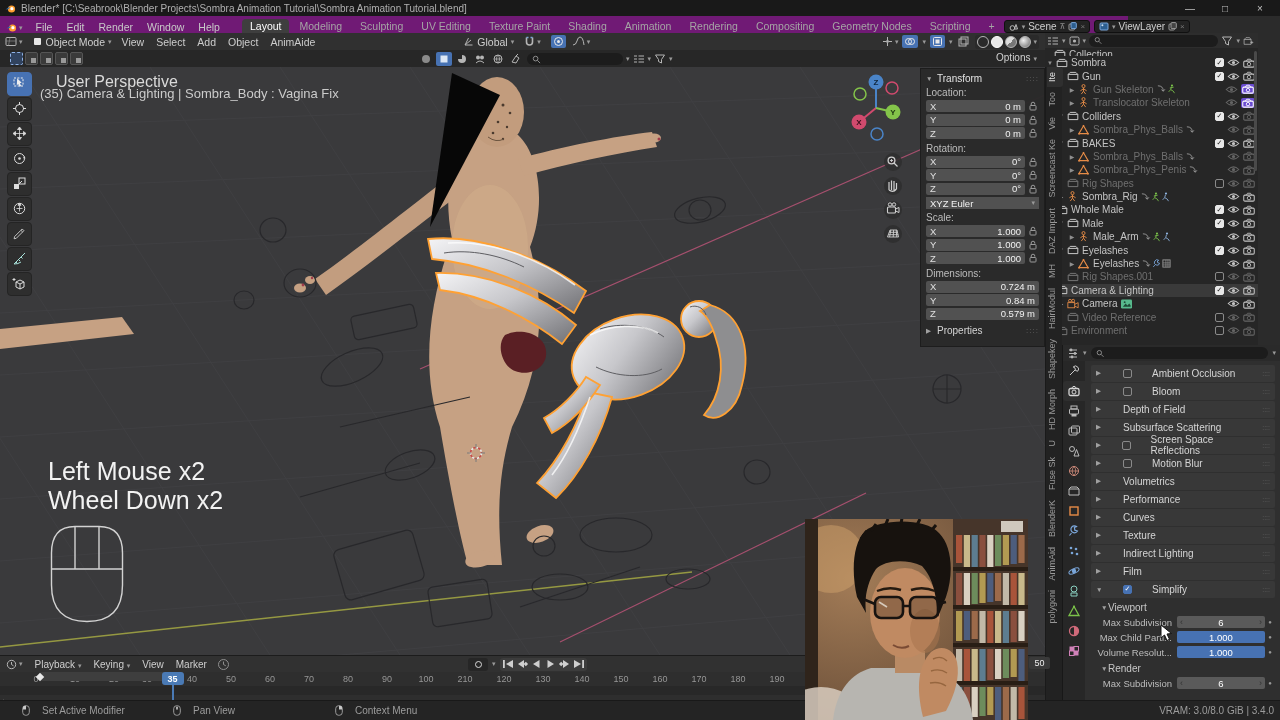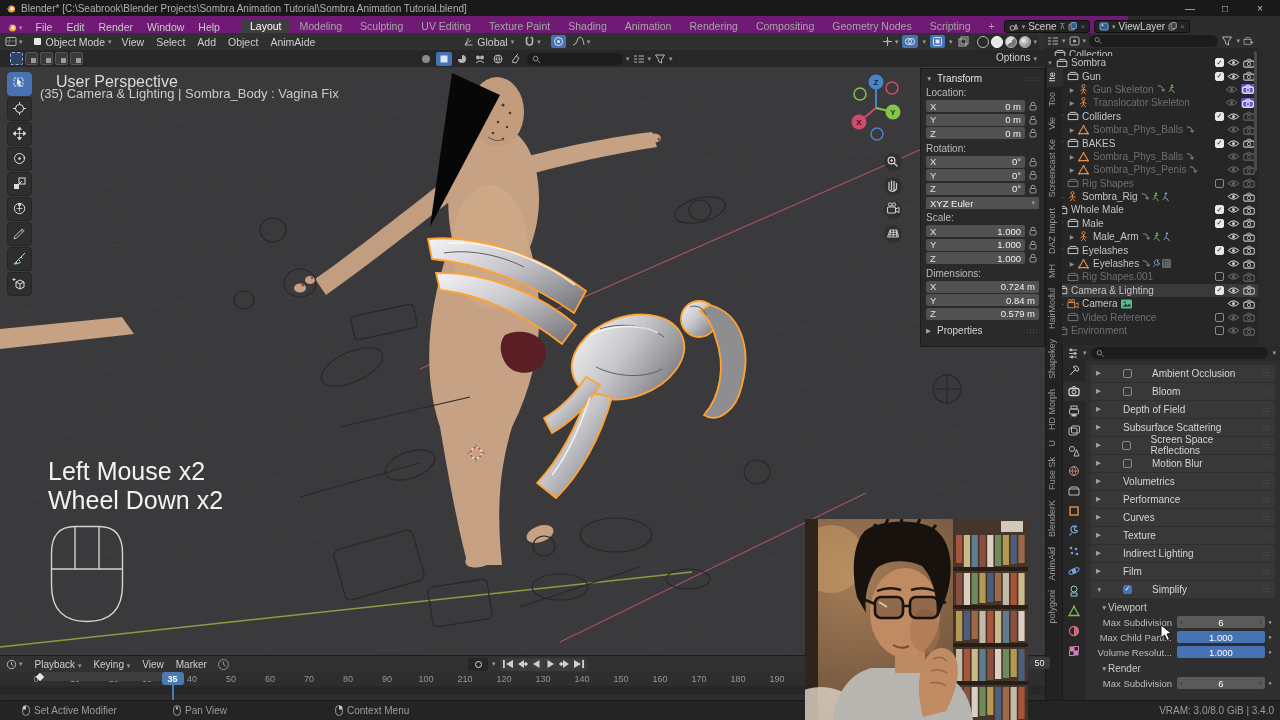--- a/index.html
+++ b/index.html
@@ -132,21 +132,21 @@
 .curframe{position:absolute;top:0;transform:translateX(-50%);width:22px;height:13px;background:#4a7ab5;
   border-radius:3px;color:#fff;font-size:9px;font-weight:bold;display:flex;align-items:center;justify-content:center;z-index:2}
 .playhead{position:absolute;top:12px;width:2px;height:32px;background:#4a7ab5;z-index:1}
 .exparrow{position:absolute;left:3px;top:26px;color:#8a8a8a;font-size:7px}
 .endfield{left:1029px;top:657px;width:21px;height:12px;background:#3a3a3a;border-radius:2px;color:#eee;
   font-size:9px;display:flex;align-items:center;justify-content:center;z-index:4}
 
 
 .status{left:0;top:700px;width:1280px;height:20px;background:#242424;border-top:1px solid #191919;
   display:flex;align-items:center;font-size:10px;color:#9c9c9c}
-.shint{display:flex;align-items:center;gap:4px;position:absolute}
+.shint{display:flex;align-items:center;gap:12px;position:absolute}
 .sright{position:absolute;right:6px;color:#9c9c9c}
 
 
 .webcam{left:805px;top:519px;width:223px;height:201px;z-index:5;overflow:hidden}
 .cursor{left:1160px;top:624px;z-index:9}
 svg{display:block}
 </style>
 </head>
 <body>
 

